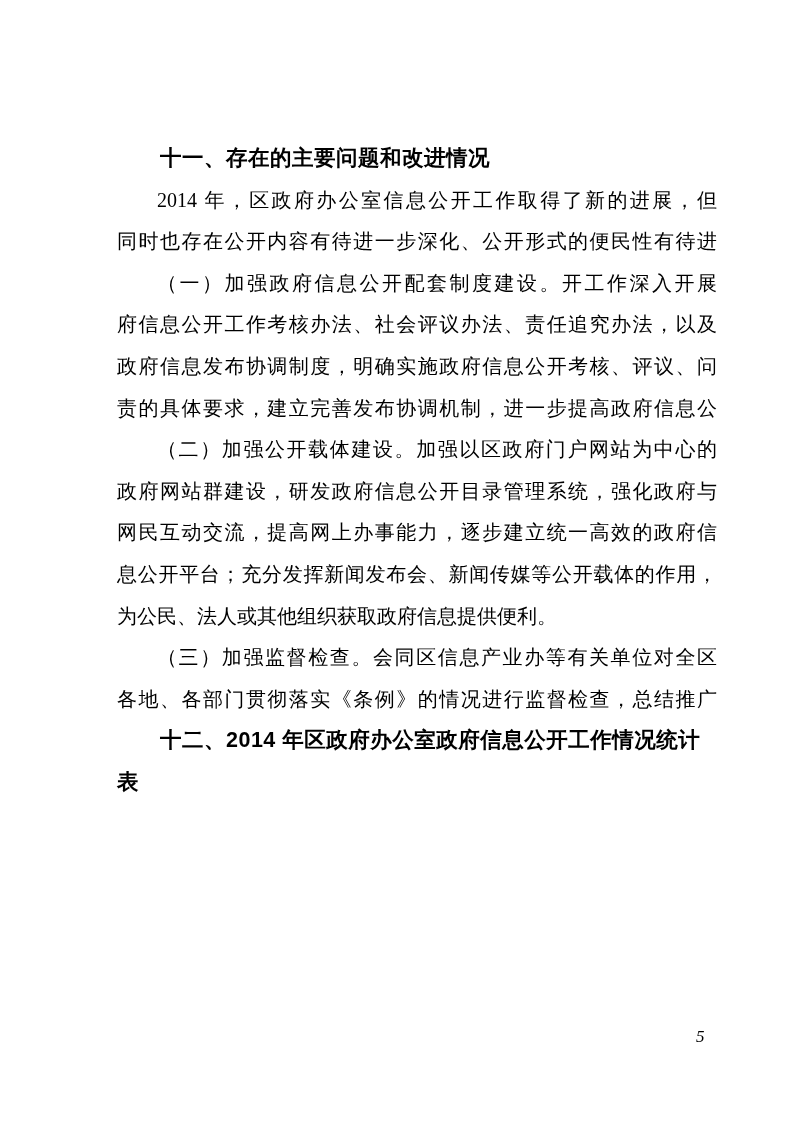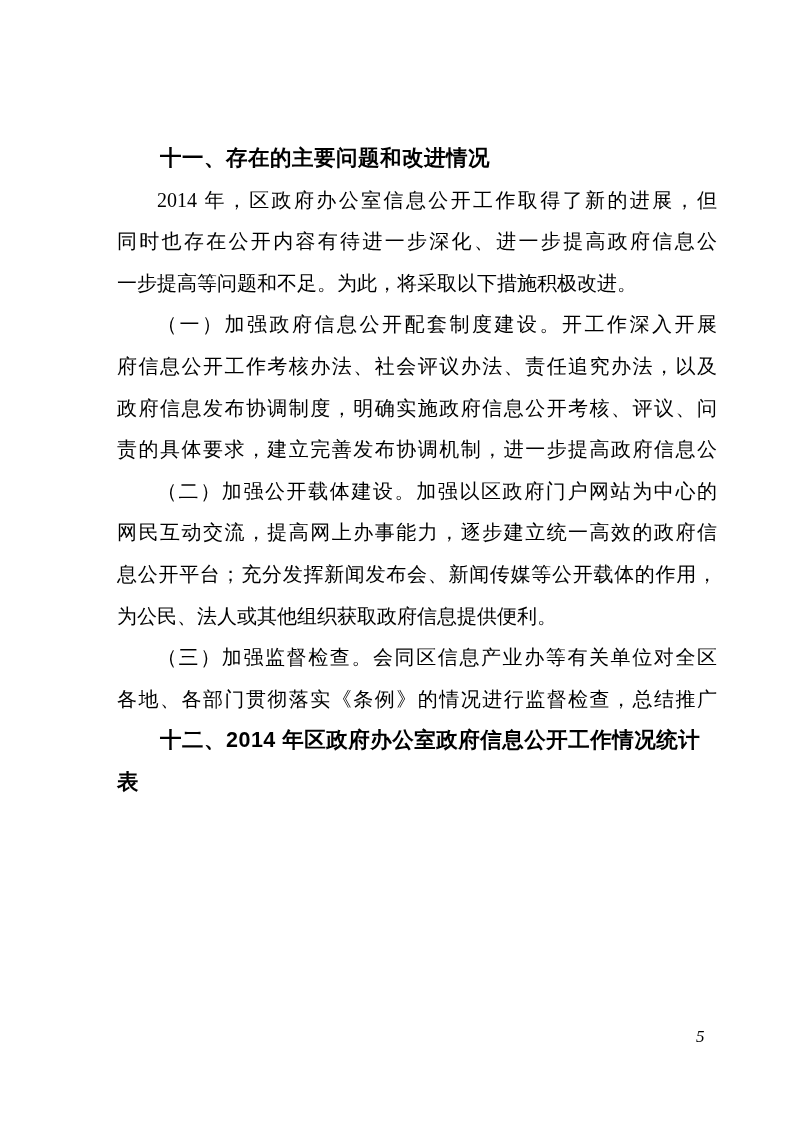--- a/index.html
+++ b/index.html
@@ -60,29 +60,29 @@
 </style>
 </head>
 <body>
 
 <div class="page">
   <div class="content">
 
     <div class="line heading">十一、存在的主要问题和改进情况</div>
 
     <div class="line justify indent">2014 年，区政府办公室信息公开工作取得了新的进展，但</div>
-    <div class="line justify">同时也存在公开内容有待进一步深化、进一步提高政府信息公</div>
-    <div class="line">一步提高等问题和不足。为此，将采取以下措施积极改进。</div>
+    <div class="line justify">同时也存在公开内容有待进一步深化、公开形式的便民性有待进</div>
 
     <div class="line justify indent">（一）加强政府信息公开配套制度建设。开工作深入开展</div>
     <div class="line justify">府信息公开工作考核办法、社会评议办法、责任追究办法，以及</div>
     <div class="line justify">政府信息发布协调制度，明确实施政府信息公开考核、评议、问</div>
     <div class="line justify">责的具体要求，建立完善发布协调机制，进一步提高政府信息公</div>
 
     <div class="line justify indent">（二）加强公开载体建设。加强以区政府门户网站为中心的</div>
+    <div class="line justify">政府网站群建设，研发政府信息公开目录管理系统，强化政府与</div>
     <div class="line justify">网民互动交流，提高网上办事能力，逐步建立统一高效的政府信</div>
     <div class="line justify">息公开平台；充分发挥新闻发布会、新闻传媒等公开载体的作用，</div>
     <div class="line">为公民、法人或其他组织获取政府信息提供便利。</div>
 
     <div class="line justify indent">（三）加强监督检查。会同区信息产业办等有关单位对全区</div>
     <div class="line justify">各地、各部门贯彻落实《条例》的情况进行监督检查，总结推广</div>
 
     <div class="line heading">十二、2014 年区政府办公室政府信息公开工作情况统计表</div>
 
   </div>

